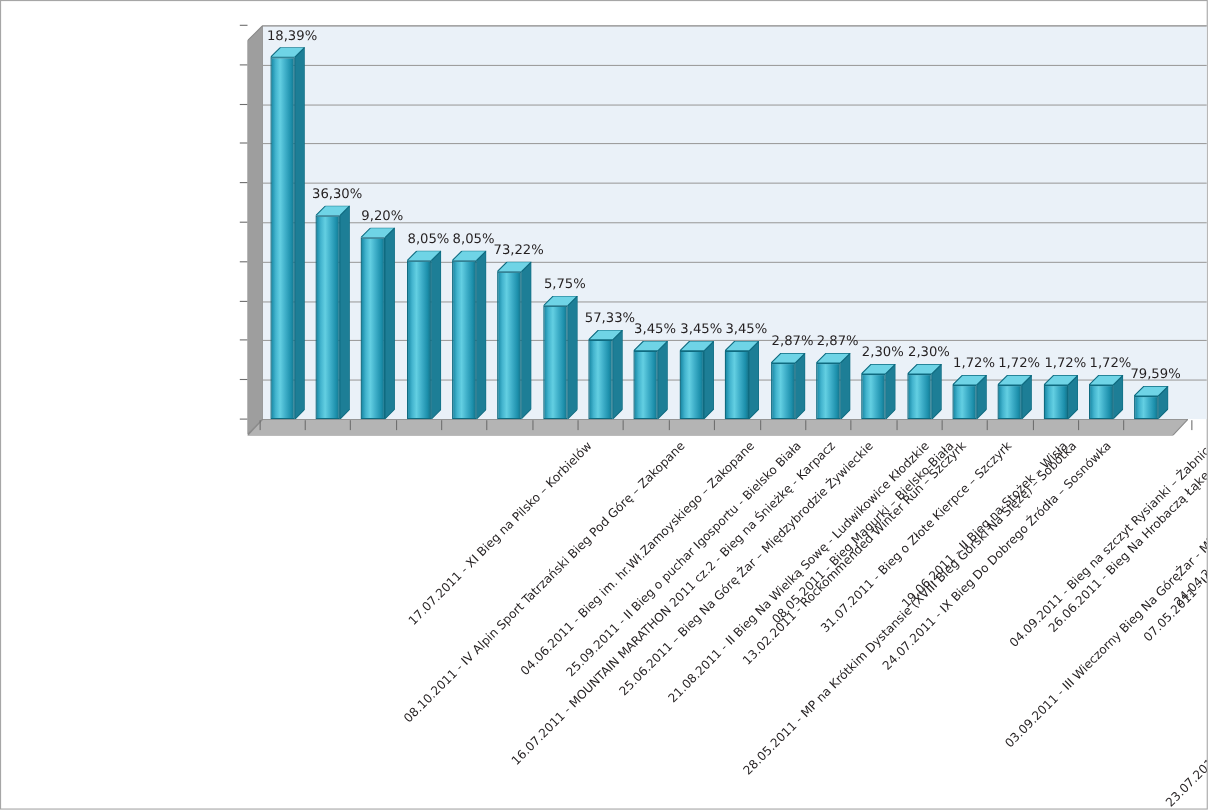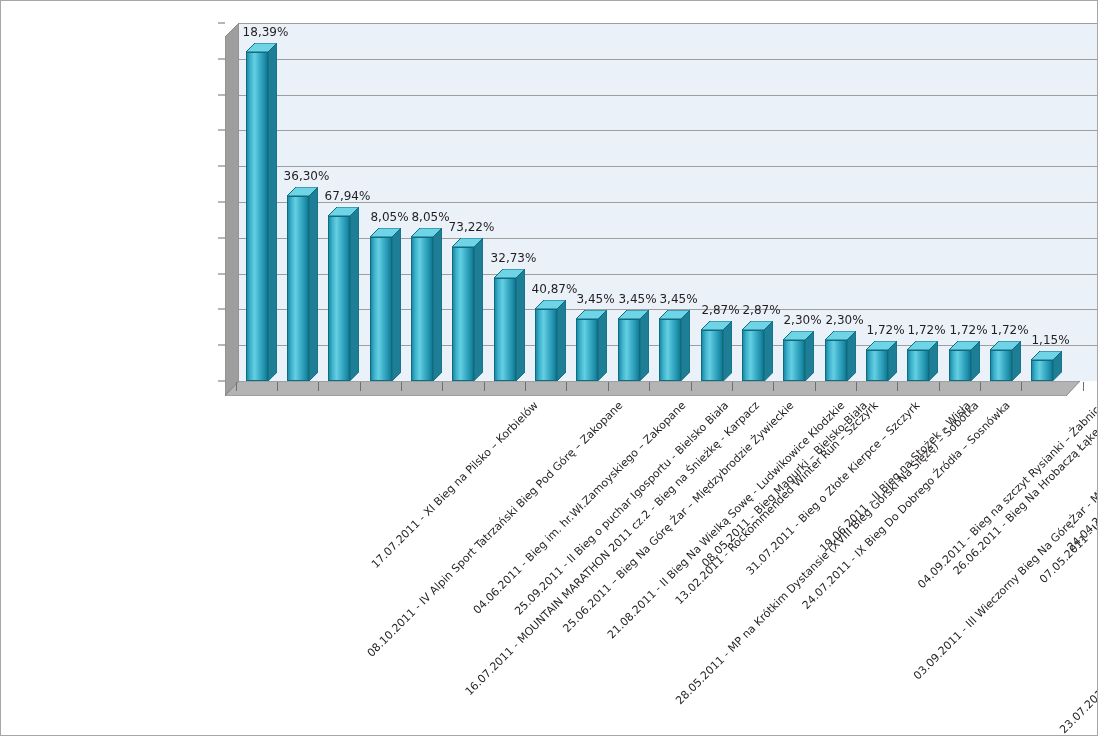--- a/index.html
+++ b/index.html
@@ -484,38 +484,38 @@
           <div class="bar-top" style="bottom: 20.585px;">
             <svg width="31" height="9" viewBox="0 0 31 9">
               <polygon points="0,9 9,0 31,0 22,9" fill="#6fd4e6" stroke="#0f6b80" stroke-width="1"></polygon>
             </svg>
           </div>
         </div>
       </div>
     <div id="bar-labels">
         <div class="bar-label" style="left: 26.5px; bottom: 342.181px;">18,39%</div>
         <div class="bar-label" style="left: 67.5px; bottom: 198.086px;">36,30%</div>
-        <div class="bar-label" style="left: 108.5px; bottom: 177.68px;">67,94%</div>
+        <div class="bar-label" style="left: 108.5px; bottom: 177.68px;">9,20%</div>
         <div class="bar-label" style="left: 150.5px; bottom: 157.095px;">8,05%</div>
         <div class="bar-label" style="left: 191.5px; bottom: 157.095px;">8,05%</div>
         <div class="bar-label" style="left: 232.5px; bottom: 146.713px;">73,22%</div>
-        <div class="bar-label" style="left: 274.5px; bottom: 115.925px;">32,73%</div>
-        <div class="bar-label" style="left: 315.5px; bottom: 84.958px;">40,87%</div>
+        <div class="bar-label" style="left: 274.5px; bottom: 115.925px;">5,75%</div>
+        <div class="bar-label" style="left: 315.5px; bottom: 84.958px;">57,33%</div>
         <div class="bar-label" style="left: 356.5px; bottom: 74.755px;">3,45%</div>
         <div class="bar-label" style="left: 398.5px; bottom: 74.755px;">3,45%</div>
         <div class="bar-label" style="left: 439.5px; bottom: 74.755px;">3,45%</div>
         <div class="bar-label" style="left: 481.5px; bottom: 64.373px;">2,87%</div>
         <div class="bar-label" style="left: 522.5px; bottom: 64.373px;">2,87%</div>
         <div class="bar-label" style="left: 563.5px; bottom: 54.17px;">2,30%</div>
         <div class="bar-label" style="left: 605.5px; bottom: 54.17px;">2,30%</div>
         <div class="bar-label" style="left: 646.5px; bottom: 43.788px;">1,72%</div>
         <div class="bar-label" style="left: 687.5px; bottom: 43.788px;">1,72%</div>
         <div class="bar-label" style="left: 729.5px; bottom: 43.788px;">1,72%</div>
         <div class="bar-label" style="left: 770.5px; bottom: 43.788px;">1,72%</div>
-        <div class="bar-label" style="left: 811.5px; bottom: 33.585px;">1,15%</div>
+        <div class="bar-label" style="left: 811.5px; bottom: 33.585px;">79,59%</div>
       </div>
   </div>
 
   <div id="x-axis">
       <div class="xtick-mark" style="left: 235px;"></div>
       <div class="xcat-label" title="08.10.2011 - IV Alpin Sport Tatrzański Bieg Pod Górę – Zakopane" style="left: 264px; top: 396px;">08.10.2011 - IV Alpin Sport Tatrzański Bieg Pod Górę – Zakopane</div>
       <div class="xtick-mark" style="left: 276px;"></div>
       <div class="xcat-label" title="17.07.2011 - XI Bieg na Pilsko – Korbielów" style="left: 305px; top: 396px;">17.07.2011 - XI Bieg na Pilsko – Korbielów</div>
       <div class="xtick-mark" style="left: 317px;"></div>
       <div class="xcat-label" title="16.07.2011 - MOUNTAIN MARATHON 2011 cz.2 - Bieg na Śnieżkę - Karpacz" style="left: 346px; top: 396px;">16.07.2011 - MOUNTAIN MARATHON 2011 cz.2 - Bieg na Śnieżkę - Karpacz</div>

